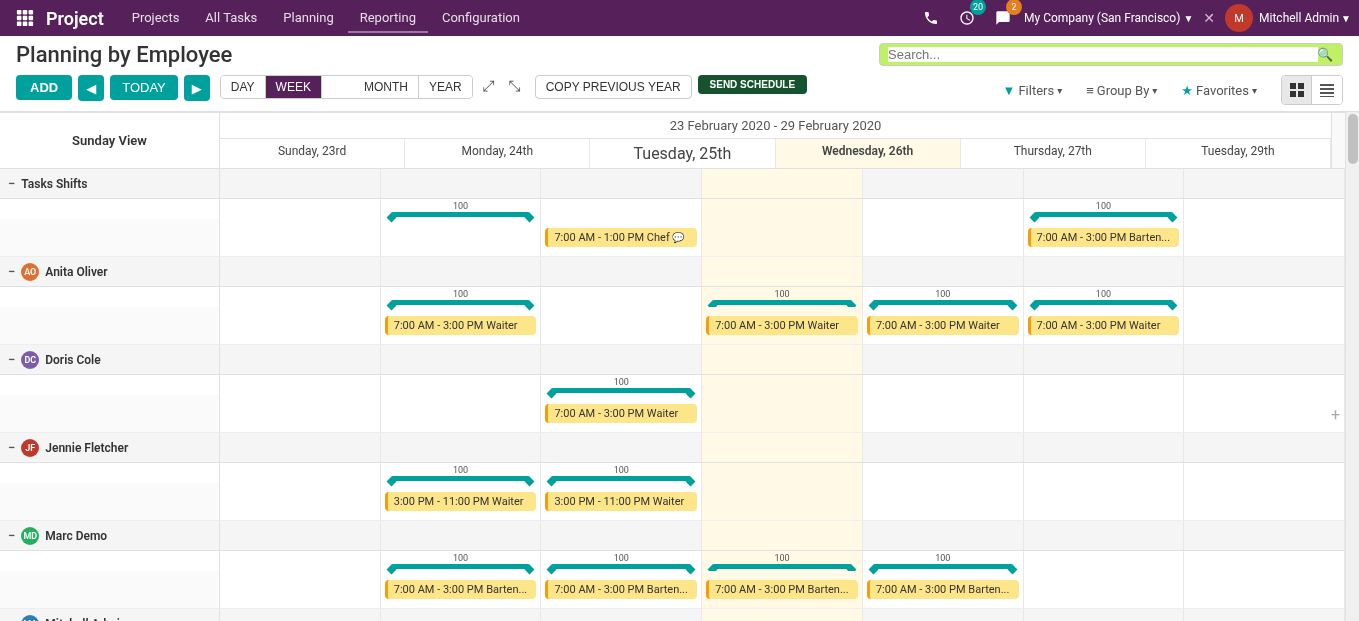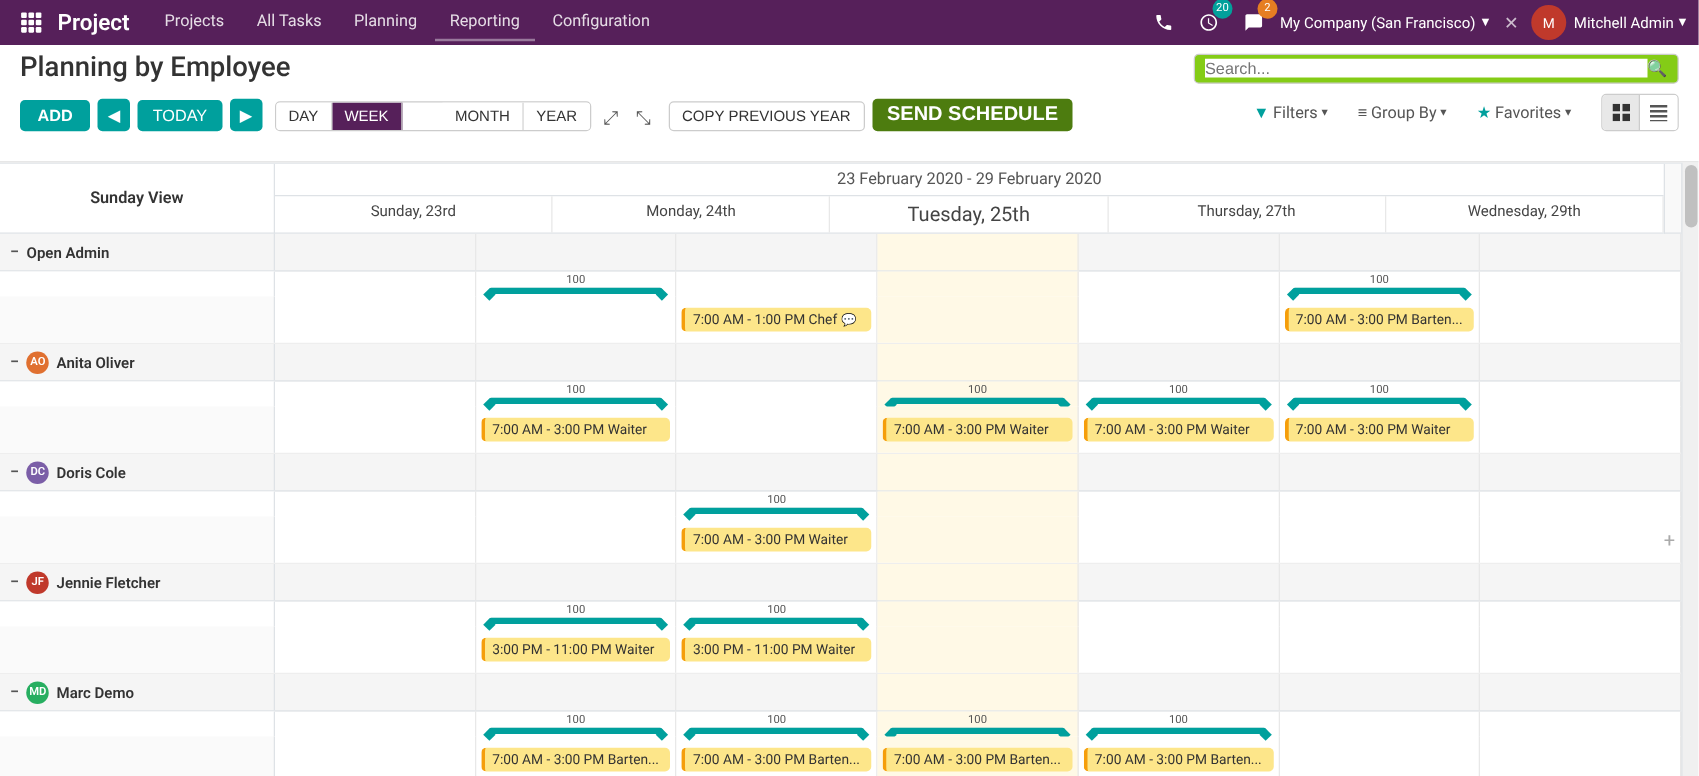--- a/index.html
+++ b/index.html
@@ -62,40 +62,40 @@
       <div style="color:#fff;font-size:12px;cursor:pointer;display:flex;align-items:center;gap:2px;">
         <span>Mitchell Admin</span>
         <span style="font-size:10px;">▼</span>
       </div>
     </div>
   </nav>
 
   <div style="background:#fff;border-bottom:1px solid #e0e0e0;">
     <div style="display:flex;align-items:center;justify-content:space-between;padding:6px 16px 4px;">
       <h1 style="font-size:22px;font-weight:500;color:#333;">Planning by Employee</h1>
-      <div style="display:flex;align-items:center;border:1px solid #ccc;border-radius:4px;padding:3px 8px;width:388px;background:#84cc16;">
+      <div style="display:flex;align-items:center;border:1px solid #ccc;border-radius:4px;padding:3px 8px;width:464px;background:#bef264;">
         <input type="text" style="border: none; outline: none; width: 100%; font-size: 13px; color: rgb(51, 51, 51);" placeholder="Search...">
         <span style="color:#555;cursor:pointer;">🔍</span>
       </div>
     </div>
-    <div style="display:flex;align-items:flex-end;padding:4px 16px 24px;gap:6px;">
+    <div style="display:flex;align-items:flex-start;padding:4px 16px 6px;gap:6px;">
       <button style="background:#00a09d;color:#fff;border:none;border-radius:4px;padding:5px 14px;font-size:13px;font-weight:600;cursor:pointer;">ADD</button>
       <button style="background:#00a09d;color:#fff;border:none;border-radius:4px;width:26px;height:26px;cursor:pointer;font-size:13px;">◀</button>
       <button style="background:#00a09d;color:#fff;border:none;border-radius:4px;padding:5px 12px;font-size:13px;cursor:pointer;">TODAY</button>
       <button style="background:#00a09d;color:#fff;border:none;border-radius:4px;width:26px;height:26px;cursor:pointer;font-size:13px;">▶</button>
       <div style="display:flex;border:1px solid #ccc;border-radius:4px;overflow:hidden;margin-left:4px;">
         <button style="padding:4px 10px;font-size:12px;border:none;background:#fff;color:#333;cursor:pointer;border-right:1px solid #ccc;">DAY</button>
         <button style="padding:4px 10px;font-size:12px;border:none;background:#56205a;color:#fff;cursor:pointer;border-right:1px solid #ccc;">WEEK</button>
         <button style="padding:4px 10px;font-size:12px;border:none;background:#fff;color:#333;cursor:pointer;border-right:1px solid #ccc;margin-left:32px;">MONTH</button>
         <button style="padding:4px 10px;font-size:12px;border:none;background:#fff;color:#333;cursor:pointer;">YEAR</button>
       </div>
       <button style="background:none;border:none;cursor:pointer;color:#555;font-size:15px;padding:2px 4px;">⤢</button>
       <button style="background:none;border:none;cursor:pointer;color:#555;font-size:15px;padding:2px 4px;">⤡</button>
       <button style="background:none;border:1px solid #ccc;border-radius:4px;padding:4px 10px;font-size:12px;cursor:pointer;color:#333;margin-left:4px;">COPY PREVIOUS YEAR</button>
-      <button style="background:#4d7c0f;color:#fff;border:none;border-radius:4px;padding:4px 12px;font-size:16px;cursor:pointer;font-weight:600;">SEND SCHEDULE</button>
+      <button style="background:#14532d;color:#fff;border:none;border-radius:4px;padding:4px 12px;font-size:10px;cursor:pointer;font-weight:600;">SEND SCHEDULE</button>
 
       <div style="margin-left:auto;display:flex;align-items:center;gap:8px;">
         <div style="display:flex;align-items:center;gap:3px;cursor:pointer;color:#555;font-size:13px;padding:3px 8px;border-radius:4px;">
           <span style="color:#00a09d;">▼</span>
           <span>Filters</span>
           <span style="font-size:10px;">▾</span>
         </div>
         <div style="display:flex;align-items:center;gap:3px;cursor:pointer;color:#555;font-size:13px;padding:3px 8px;border-radius:4px;">
           <span style="color:#555;">≡</span>
           <span>Group By</span>
@@ -132,32 +132,33 @@
     <div id="gantt-wrapper" style="display:flex;flex-direction:column;flex:1;overflow:hidden;border-top:1px solid #dee2e6;">
 
       <div style="display:flex;background:#fff;flex-shrink:0;">
         <div style="width:220px;min-width:220px;border-right:1px solid #dee2e6;border-bottom:1px solid #dee2e6;font-weight:600;font-size:13px;color:#333;display:flex;align-items:center;justify-content:center;padding:8px;">Sunday View</div>
         <div style="flex:1;display:flex;flex-direction:column;border-bottom:1px solid #dee2e6;">
           <div style="text-align:center;padding:5px;font-size:13px;color:#555;border-bottom:1px solid #dee2e6;">23 February 2020 - 29 February 2020</div>
           <div style="display:flex;" id="day-headers">
               <div style="flex: 1 1 0%; min-width: 140px; text-align: center; padding: 5px 4px; font-size: 12px; color: rgb(68, 68, 68); border-right: 1px solid rgb(232, 232, 232);">Sunday, 23rd</div>
               <div style="flex: 1 1 0%; min-width: 140px; text-align: center; padding: 5px 4px; font-size: 12px; color: rgb(68, 68, 68); border-right: 1px solid rgb(232, 232, 232);">Monday, 24th</div>
               <div style="flex: 1 1 0%; min-width: 140px; text-align: center; padding: 5px 4px; font-size: 16px; color: rgb(68, 68, 68); border-right: 1px solid rgb(232, 232, 232);">Tuesday, 25th</div>
+              <div style="flex: 1 1 0%; min-width: 140px; text-align: center; padding: 5px 4px; font-size: 12px; color: rgb(68, 68, 68); border-right: 1px solid rgb(232, 232, 232); background: rgb(255, 249, 230); font-weight: 600;">Wednesday, 26th</div>
               <div style="flex: 1 1 0%; min-width: 140px; text-align: center; padding: 5px 4px; font-size: 12px; color: rgb(68, 68, 68); border-right: 1px solid rgb(232, 232, 232);">Thursday, 27th</div>
-              <div style="flex: 1 1 0%; min-width: 140px; text-align: center; padding: 5px 4px; font-size: 12px; color: rgb(68, 68, 68); border-right: 1px solid rgb(232, 232, 232);">Wednesday, 29th</div>
+              <div style="flex: 1 1 0%; min-width: 140px; text-align: center; padding: 5px 4px; font-size: 12px; color: rgb(68, 68, 68); border-right: 1px solid rgb(232, 232, 232);">Tuesday, 29th</div>
             </div>
         </div>
         <div style="width:14px;border-left:1px solid #dee2e6;border-bottom:1px solid #dee2e6;background:#f9f9f9;"></div>
       </div>
 
       <div id="gantt-body" style="flex:1;overflow-y:auto;overflow-x:hidden;display:flex;flex-direction:column;">
       <div style="display: flex; background: rgb(245, 245, 245); border-bottom: 1px solid rgb(222, 226, 230); min-height: 30px; flex-shrink: 0;">
             <div style="width: 220px; min-width: 220px; border-right: 1px solid rgb(222, 226, 230); display: flex; align-items: center; padding: 0px 8px; gap: 6px; font-weight: 600; font-size: 12px; color: rgb(51, 51, 51);">
               <span style="font-size: 13px; color: rgb(85, 85, 85); cursor: pointer;">−</span>
-              <span>Open Admin</span>
+              <span>Tasks Shifts</span>
             </div>
             <div style="display: flex; flex: 1 1 0%;">
               <div style="flex: 1 1 0%; min-width: 140px; border-right: 1px solid rgb(232, 232, 232);"></div>
               <div style="flex: 1 1 0%; min-width: 140px; border-right: 1px solid rgb(232, 232, 232);"></div>
               <div style="flex: 1 1 0%; min-width: 140px; border-right: 1px solid rgb(232, 232, 232);"></div>
               <div style="flex: 1 1 0%; min-width: 140px; border-right: 1px solid rgb(232, 232, 232); background: rgb(255, 249, 230);"></div>
               <div style="flex: 1 1 0%; min-width: 140px; border-right: 1px solid rgb(232, 232, 232);"></div>
               <div style="flex: 1 1 0%; min-width: 140px; border-right: 1px solid rgb(232, 232, 232);"></div>
               <div style="flex: 1 1 0%; min-width: 140px; border-right: 1px solid rgb(232, 232, 232);"></div>
             </div>

